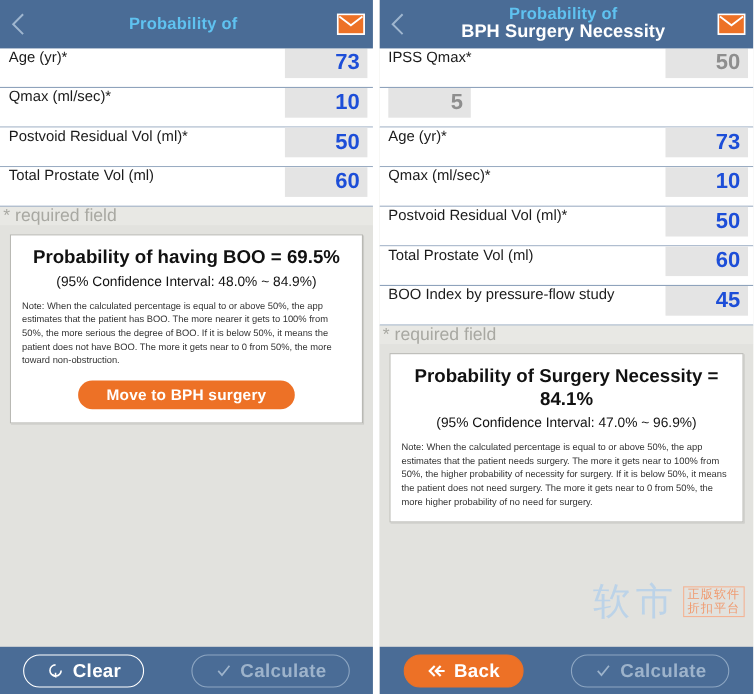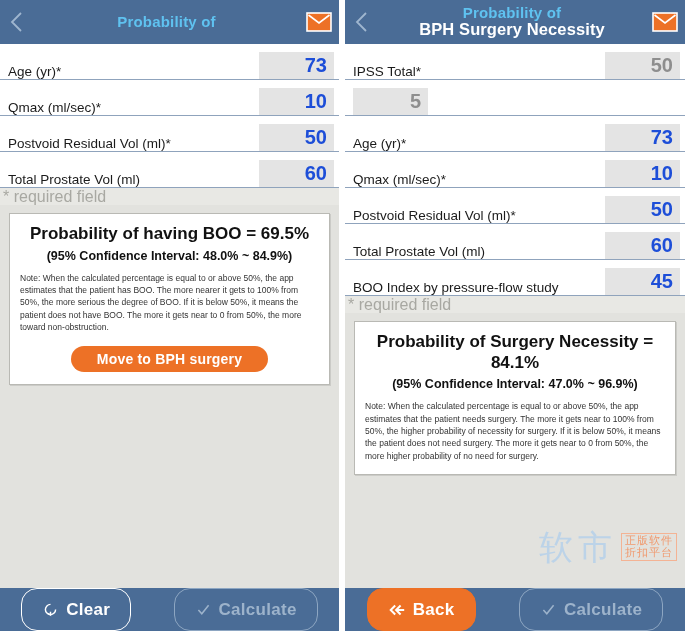--- a/index.html
+++ b/index.html
@@ -75,21 +75,21 @@
     display: flex;
     align-items: center;
     justify-content: center;
     flex: 0 0 auto;
   }
 
   
   .form { background: #ffffff; flex: 0 0 auto; }
   .row {
     display: flex;
-    align-items: flex-end;
+    align-items: flex-start;
     height: 36px;
     background: #ffffff;
     border-bottom: 1.5px solid #8fa3bc;
     padding: 0 2px 0 8px;
     box-sizing: border-box;
   }
   .row:last-child { border-bottom: 1.5px solid #8fa3bc; }
   .row-label {
     flex: 1 1 auto;
     font-size: 13.5px;
@@ -140,21 +140,21 @@
   .result-headline {
     text-align: center;
     font-size: 17px;
     font-weight: bold;
     color: #111111;
     line-height: 1.22;
   }
   .result-ci {
     text-align: center;
     font-size: 12.5px;
-    font-weight: bold;
+    font-weight: normal;
     color: #111111;
     margin-top: 4px;
   }
   .result-note {
     margin-top: 9px;
     font-size: 8.5px;
     line-height: 1.45;
     color: #333333;
     text-align: left;
   }
@@ -196,20 +196,21 @@
     font-size: 11px;
     letter-spacing: 1px;
     font-family: "DejaVu Sans", sans-serif;
   }
 
   
   .tabbar {
     height: 43px;
     background: #4a6c96;
     display: flex;
+    align-items: center;
     justify-content: space-around;
     flex: 0 0 auto;
     position: relative;
     z-index: 3;
   }
   .tabbtn {
     display: flex;
     align-items: center;
     justify-content: center;
     gap: 7px;
@@ -328,21 +329,21 @@
       <div class="envelope">
         <svg width="26" height="20" viewBox="0 0 26 20" aria-hidden="true">
           <rect x="1" y="1" width="24" height="18" fill="#ed7126" stroke="#ffffff" stroke-width="1.6"></rect>
           <polyline points="2.5,3 13,11 23.5,3" fill="none" stroke="#ffffff" stroke-width="1.6"></polyline>
         </svg>
       </div>
     </div>
 
     <div class="form">
       <div class="row">
-        <span class="row-label">IPSS Total*</span>
+        <span class="row-label">IPSS Qmax*</span>
         <span class="row-value muted">50</span>
       </div>
       <div class="row">
         <span class="row-value muted">5</span>
       </div>
       <div class="row">
         <span class="row-label">Age (yr)*</span>
         <span class="row-value">73</span>
       </div>
       <div class="row">

